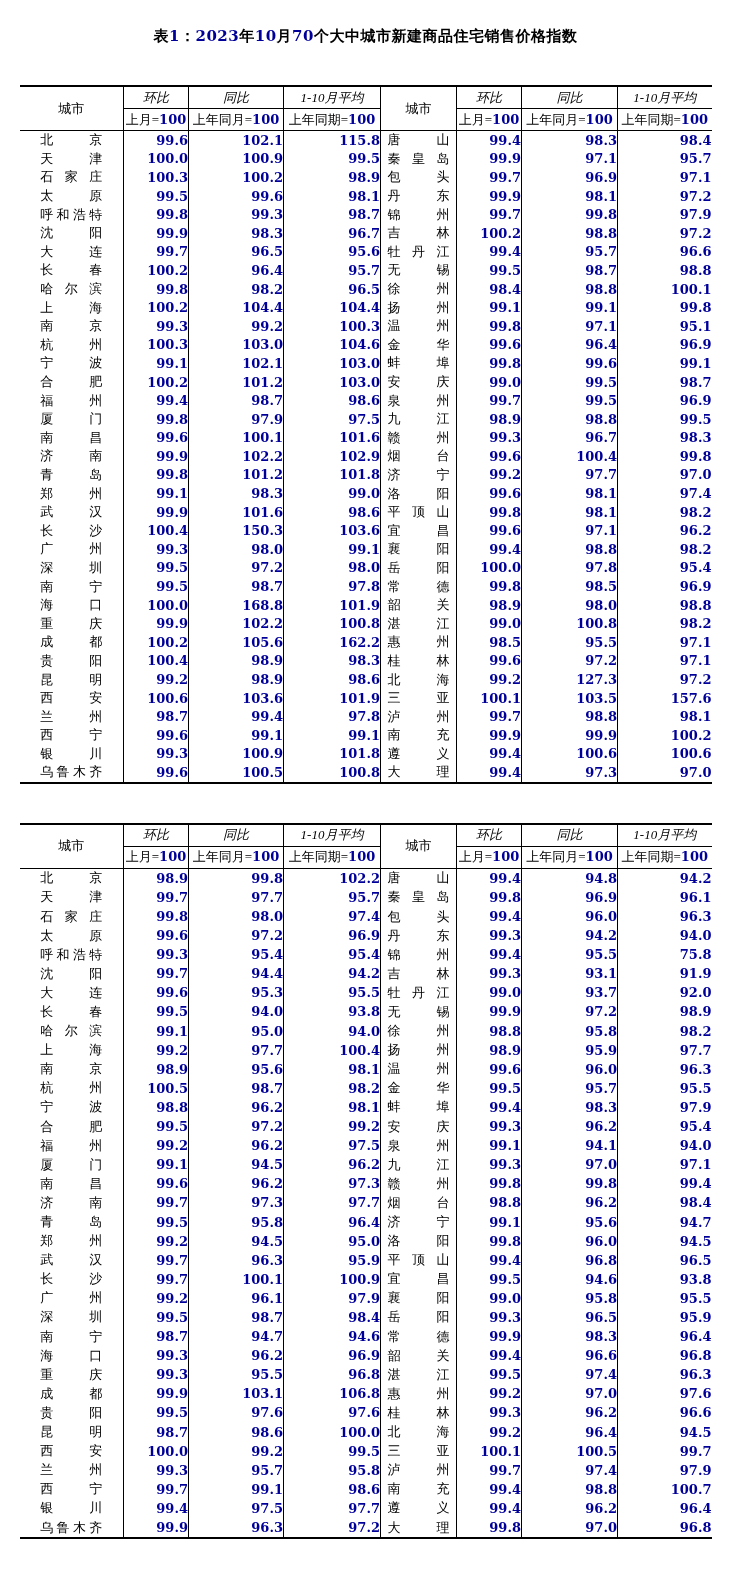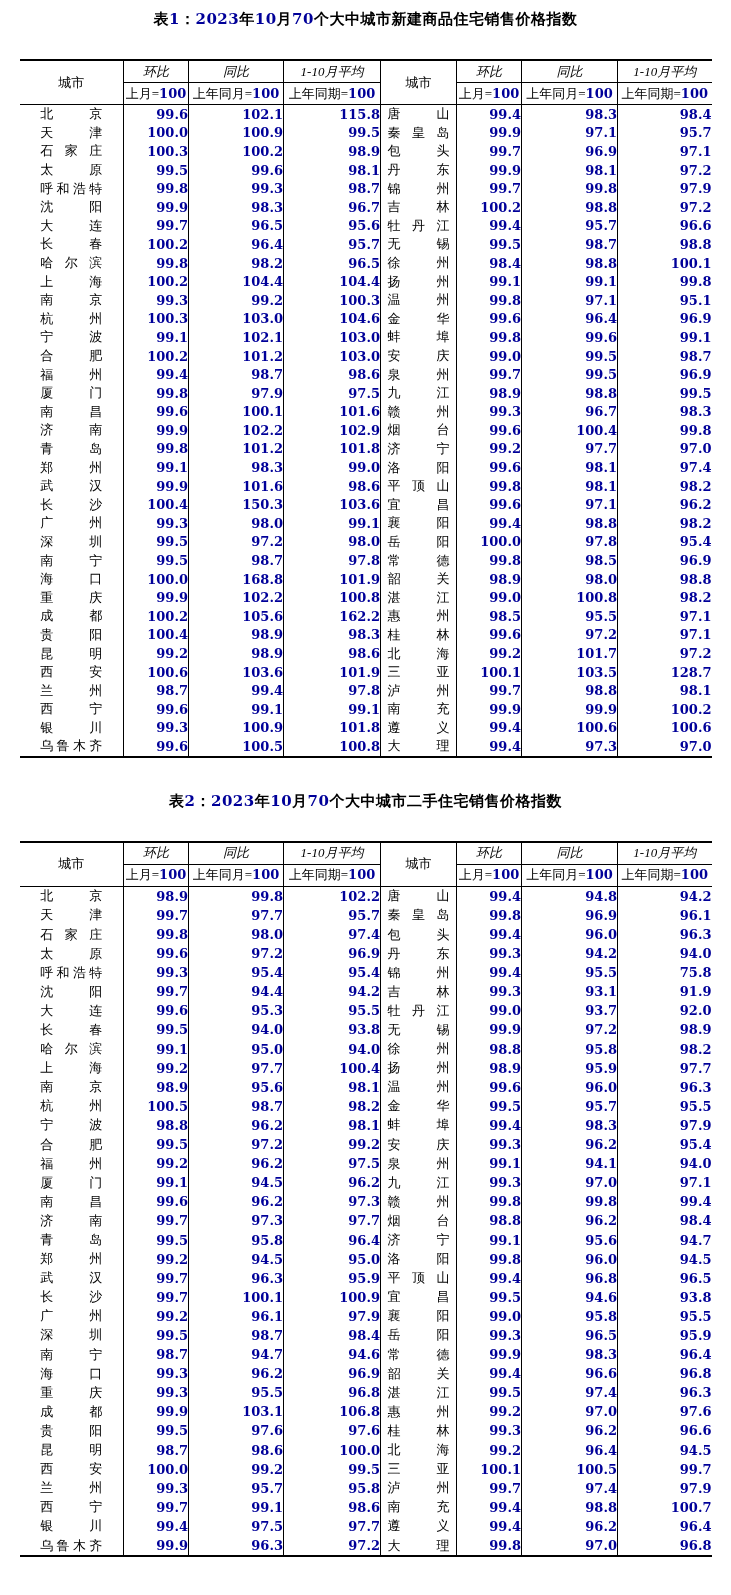--- a/index.html
+++ b/index.html
@@ -5,34 +5,34 @@
   html, body { margin: 0; padding: 0; }
   body {
     width: 731px;
     height: 1595px;
     background: #ffffff;
     font-family: "Liberation Serif", "DejaVu Serif", serif;
     color: #000000;
   }
   .page { width: 731px; }
   .title {
-    margin: 0;
+    margin: 17px;
     padding-top: 10px;
     text-align: center;
     font-size: 15px;
     font-weight: bold;
     color: #000000;
     letter-spacing: 0.5px;
   }
   .title-2 { padding-top: 0; margin-top: 34px; }
   table.price-table {
     border-collapse: collapse;
     table-layout: fixed;
     width: 692px;
-    margin: 30px auto 0 auto;
+    margin: 39px auto 0 auto;
     border-top: 2px solid #000;
     border-bottom: 2px solid #000;
   }
   table.price-table th {
     font-weight: normal;
     font-size: 13px;
     height: 21px;
     text-align: center;
     padding: 0;
     border-right: 1px solid #000;
@@ -583,38 +583,38 @@
               <span>明</span>
             </span></td>
           <td class="num">99.2</td>
           <td class="num">98.9</td>
           <td class="num">98.6</td>
           <td class="city"><span class="cjust">
               <span>北</span>
               <span>海</span>
             </span></td>
           <td class="num">99.2</td>
-          <td class="num">101.7</td>
+          <td class="num">127.3</td>
           <td class="num">97.2</td>
         </tr>
         <tr>
           <td class="city"><span class="cjust">
               <span>西</span>
               <span>安</span>
             </span></td>
           <td class="num">100.6</td>
           <td class="num">103.6</td>
           <td class="num">101.9</td>
           <td class="city"><span class="cjust">
               <span>三</span>
               <span>亚</span>
             </span></td>
           <td class="num">100.1</td>
           <td class="num">103.5</td>
-          <td class="num">128.7</td>
+          <td class="num">157.6</td>
         </tr>
         <tr>
           <td class="city"><span class="cjust">
               <span>兰</span>
               <span>州</span>
             </span></td>
           <td class="num">98.7</td>
           <td class="num">99.4</td>
           <td class="num">97.8</td>
           <td class="city"><span class="cjust">
@@ -671,21 +671,20 @@
               <span>大</span>
               <span>理</span>
             </span></td>
           <td class="num">99.4</td>
           <td class="num">97.3</td>
           <td class="num">97.0</td>
         </tr>
       </tbody>
   </table>
 
-  <h1 class="title title-2">表<span class="dg">2</span>：<span class="dg">2023</span>年<span class="dg">10</span>月<span class="dg">70</span>个大中城市二手住宅销售价格指数</h1>
 
   <table class="price-table t2">
     <colgroup>
       <col style="width:104px">
         <col style="width:65px">
         <col style="width:95px">
         <col style="width:97px">
       <col style="width:76px">
         <col style="width:65px">
         <col style="width:96px">

